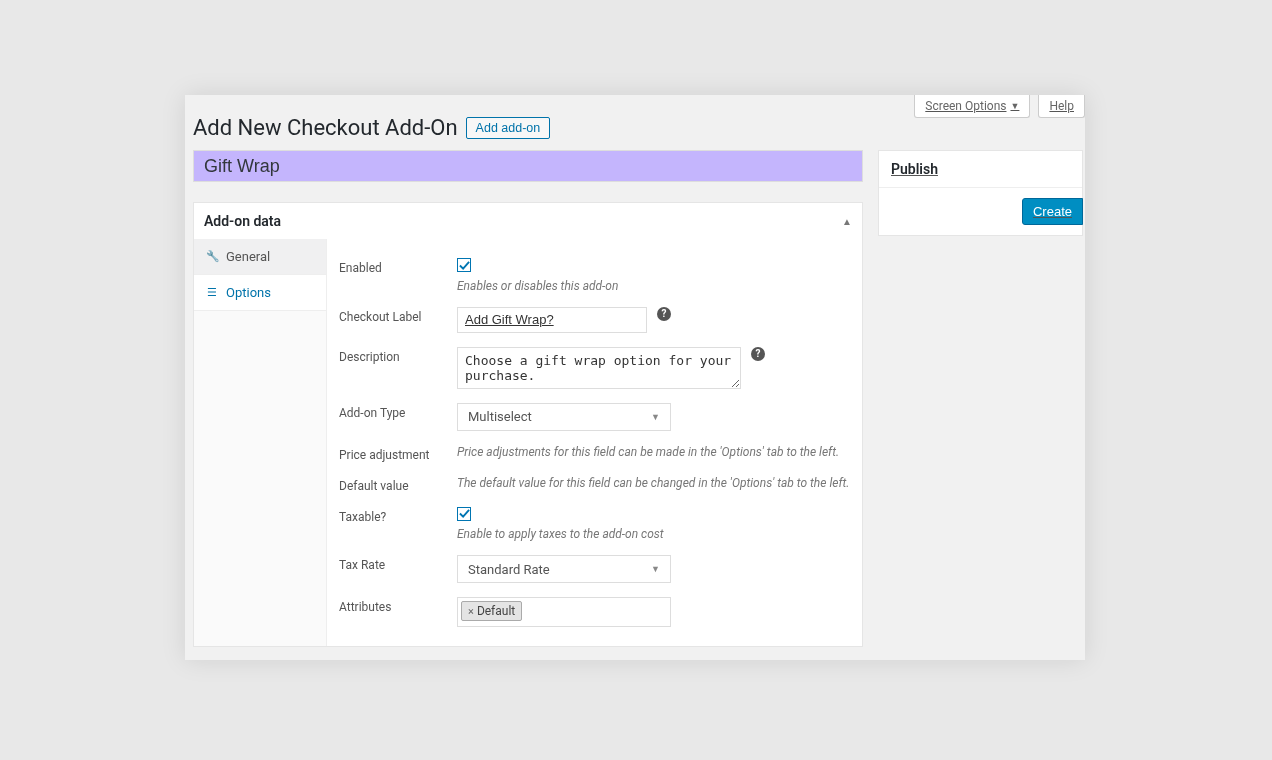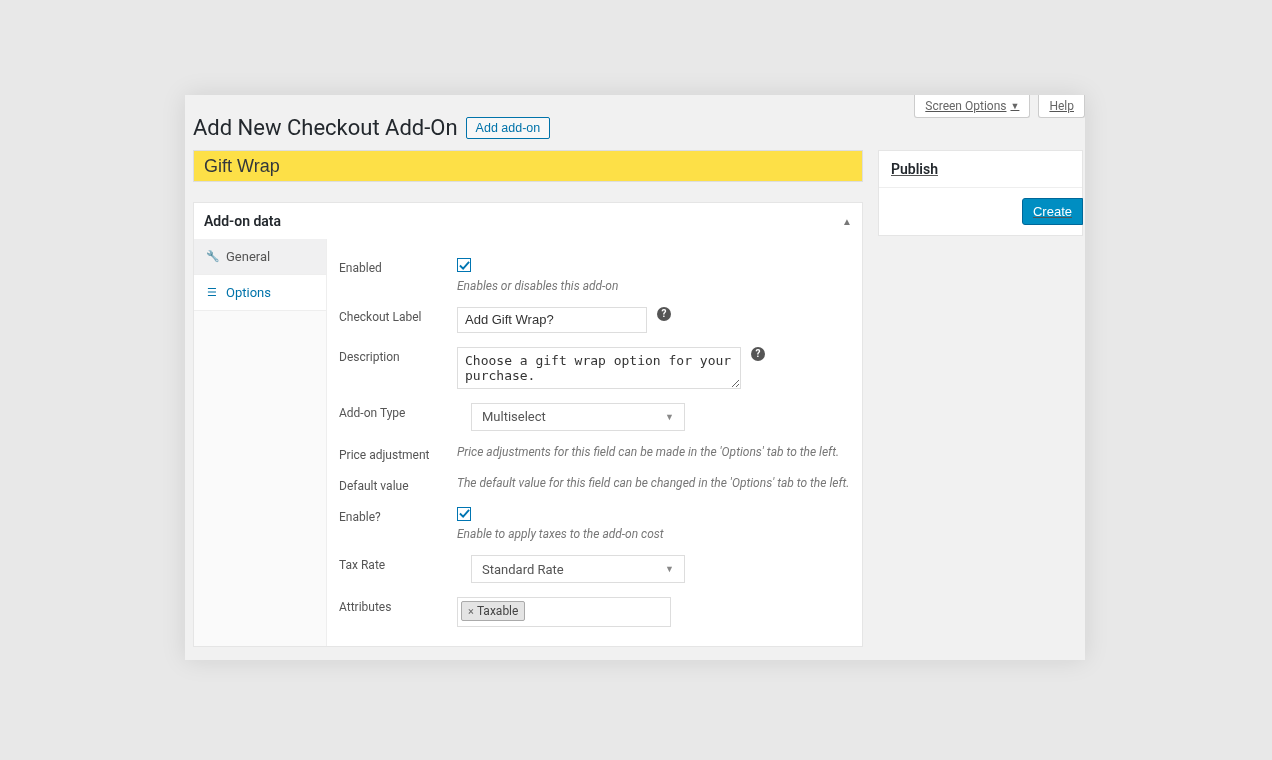--- a/index.html
+++ b/index.html
@@ -89,21 +89,21 @@
   width: 205px;
   text-decoration: underline;
 }
 
 
 .title-input {
   width: 100%;
   height: 32px;
   font-size: 18px;
   padding: 3px 10px;
-  background: #fde047;
+  background: #c4b5fd;
   border: 1px solid #ddd;
   color: #32373c;
   outline: none;
 }
 
 
 .metabox {
   background: #fff;
   border: 1px solid #e5e5e5;
   margin-top: 20px;
@@ -188,20 +188,21 @@
 }
 
 input[type="text"].txt {
   width: 190px;
   height: 26px;
   padding: 2px 7px;
   font-size: 13px;
   border: 1px solid #ddd;
   background: #fff;
   color: #333;
+  text-decoration: underline;
 }
 textarea.txt {
   width: 284px;
   height: 42px;
   padding: 5px 7px;
   font-size: 13px;
   border: 1px solid #ddd;
   background: #fff;
   color: #333;
   resize: both;
@@ -211,21 +212,20 @@
   height: 28px;
   border: 1px solid #ddd;
   background: #fff;
   display: flex;
   align-items: center;
   justify-content: space-between;
   padding: 0 10px;
   font-size: 13px;
   color: #555;
   cursor: pointer;
-  margin-left: 14px;
 }
 .select .tri { font-size: 9px; color: #888; }
 
 .checkbox {
   width: 14px;
   height: 14px;
   border: 1px solid #0075b2;
   display: inline-flex;
   align-items: center;
   justify-content: center;
@@ -392,21 +392,21 @@
           </div>
 
           <div class="form-row">
             <div class="form-label">Default value</div>
             <div class="form-field">
               <div class="form-static">The default value for this field can be changed in the 'Options' tab to the left.</div>
             </div>
           </div>
 
           <div class="form-row">
-            <div class="form-label">Enable?</div>
+            <div class="form-label">Taxable?</div>
             <div class="form-field">
               <span class="checkbox">
                 <svg viewBox="0 0 12 12">
                     <path d="M1 6 L4.5 9.5 L11 2" stroke="#0075b2" stroke-width="2" fill="none"></path>
                   </svg>
               </span>
               <div class="form-hint">Enable to apply taxes to the add-on cost</div>
             </div>
           </div>
 
@@ -419,21 +419,21 @@
               </div>
             </div>
           </div>
 
           <div class="form-row">
             <div class="form-label">Attributes</div>
             <div class="form-field">
               <div class="tagbox">
                 <span class="tag">
                   <span class="x">×</span>
-                  <span>Taxable</span>
+                  <span>Default</span>
                 </span>
               </div>
             </div>
           </div>
 
         </div>
       </div>
     </div>
   </div>
 

